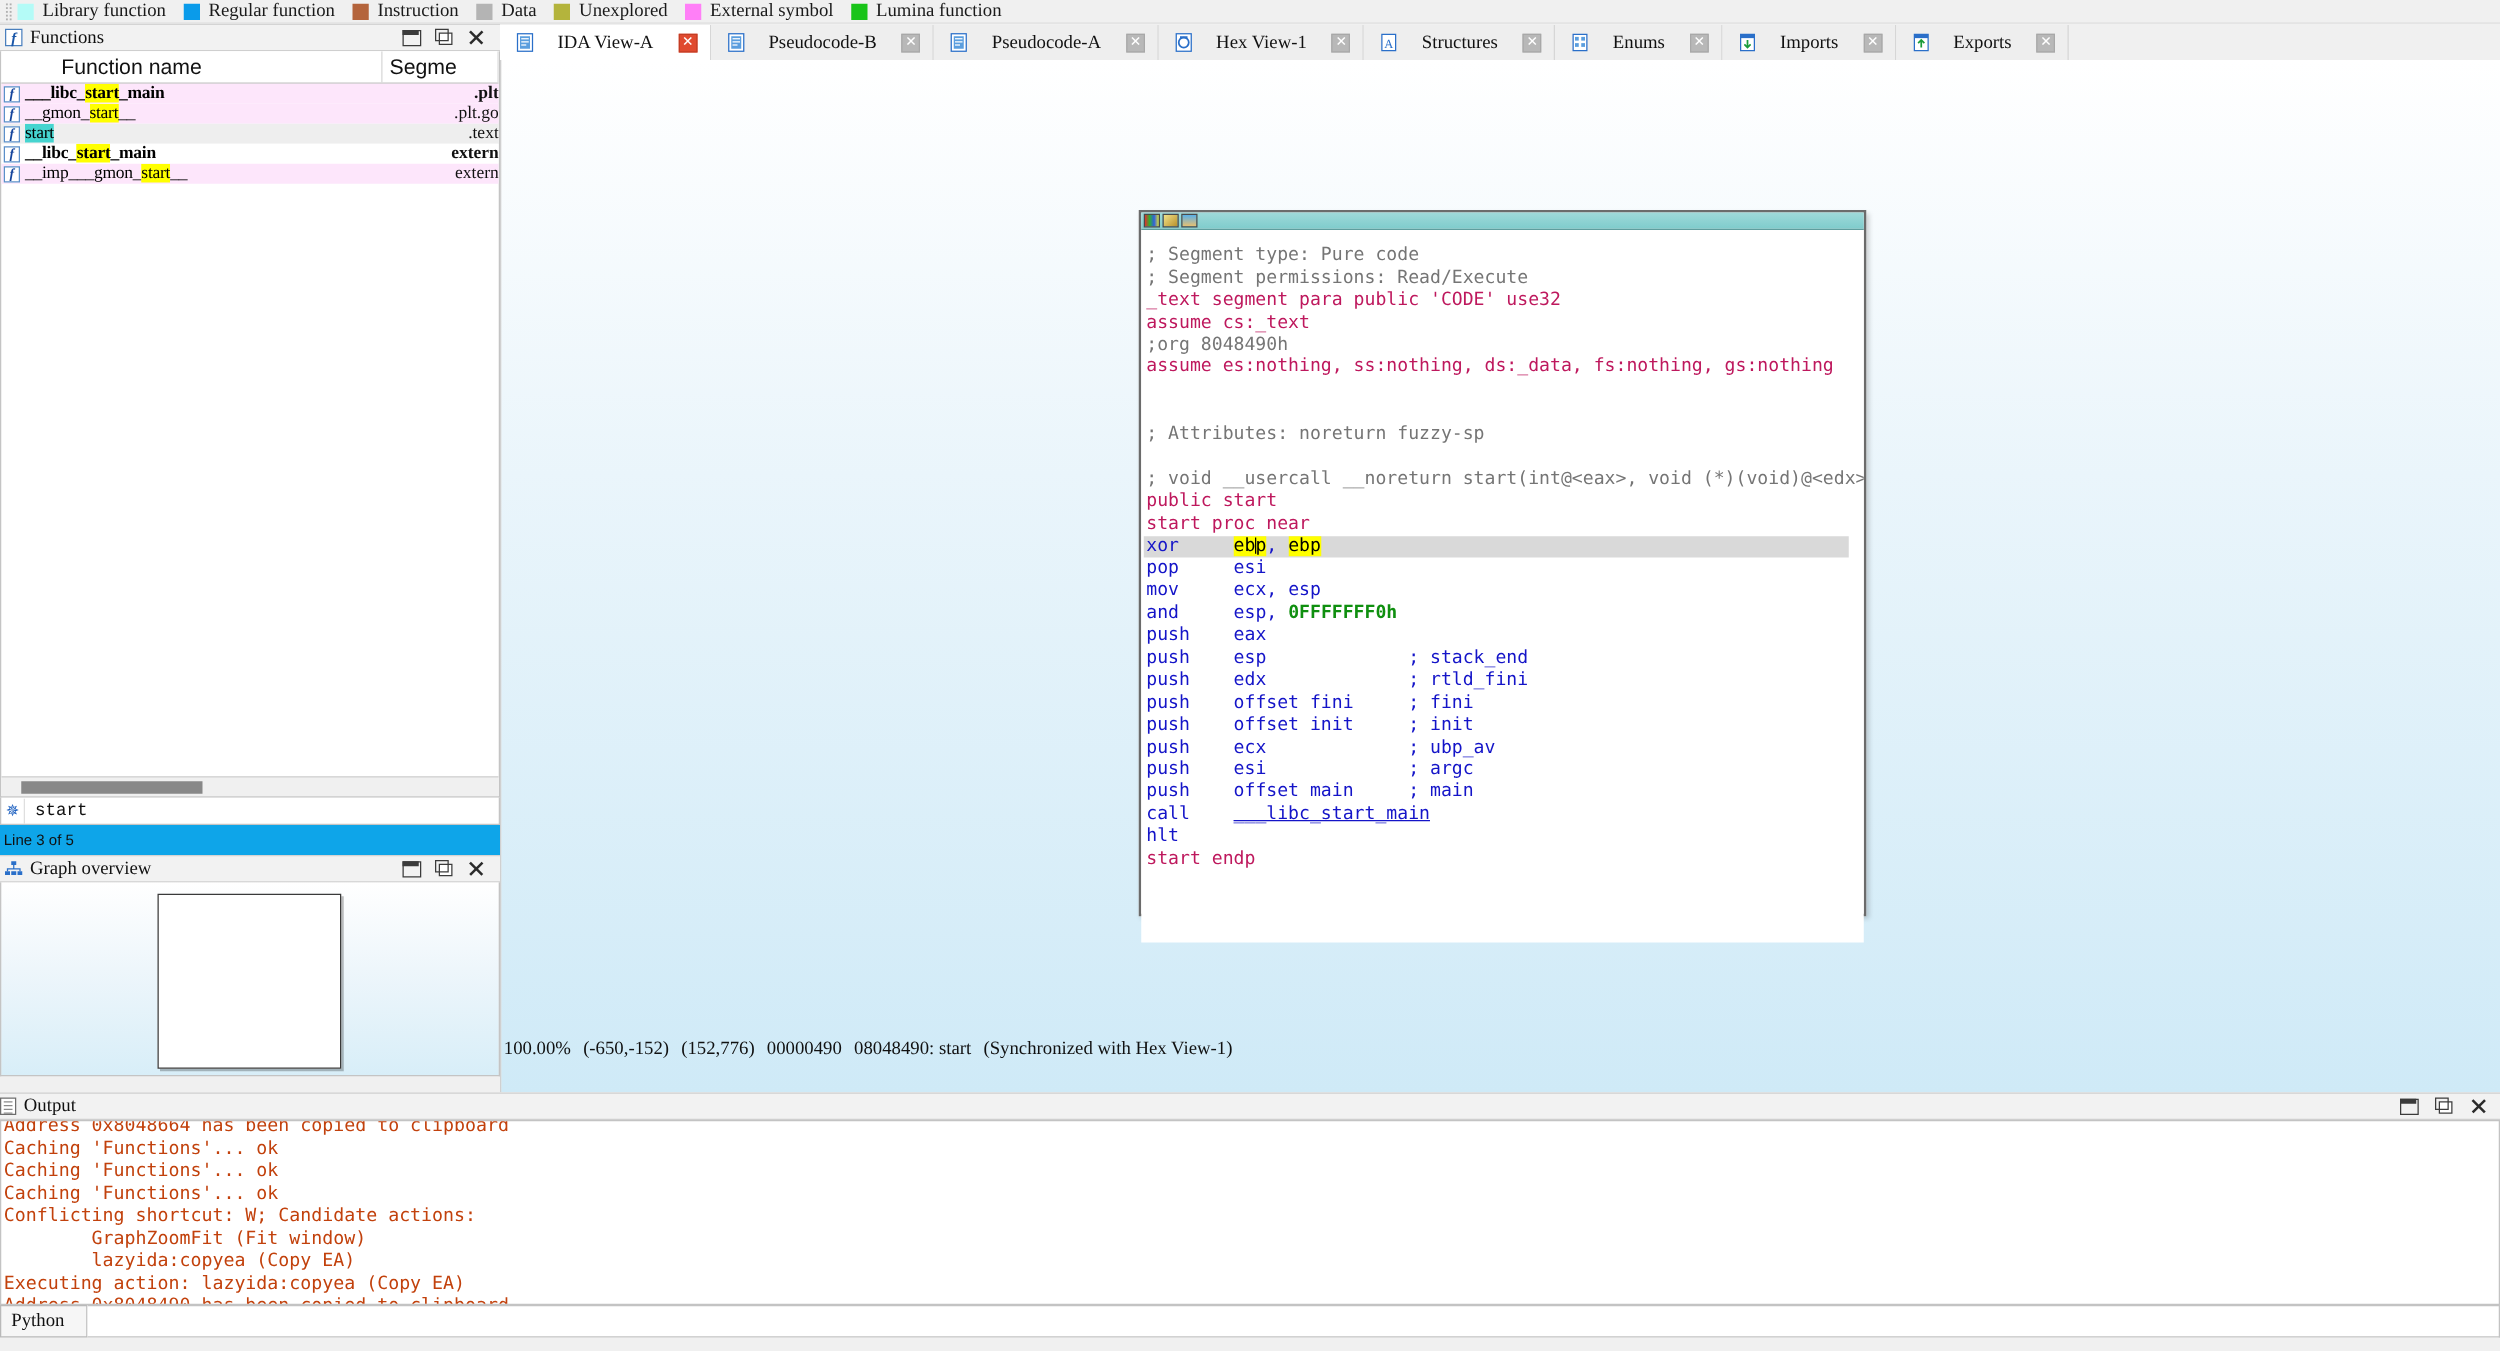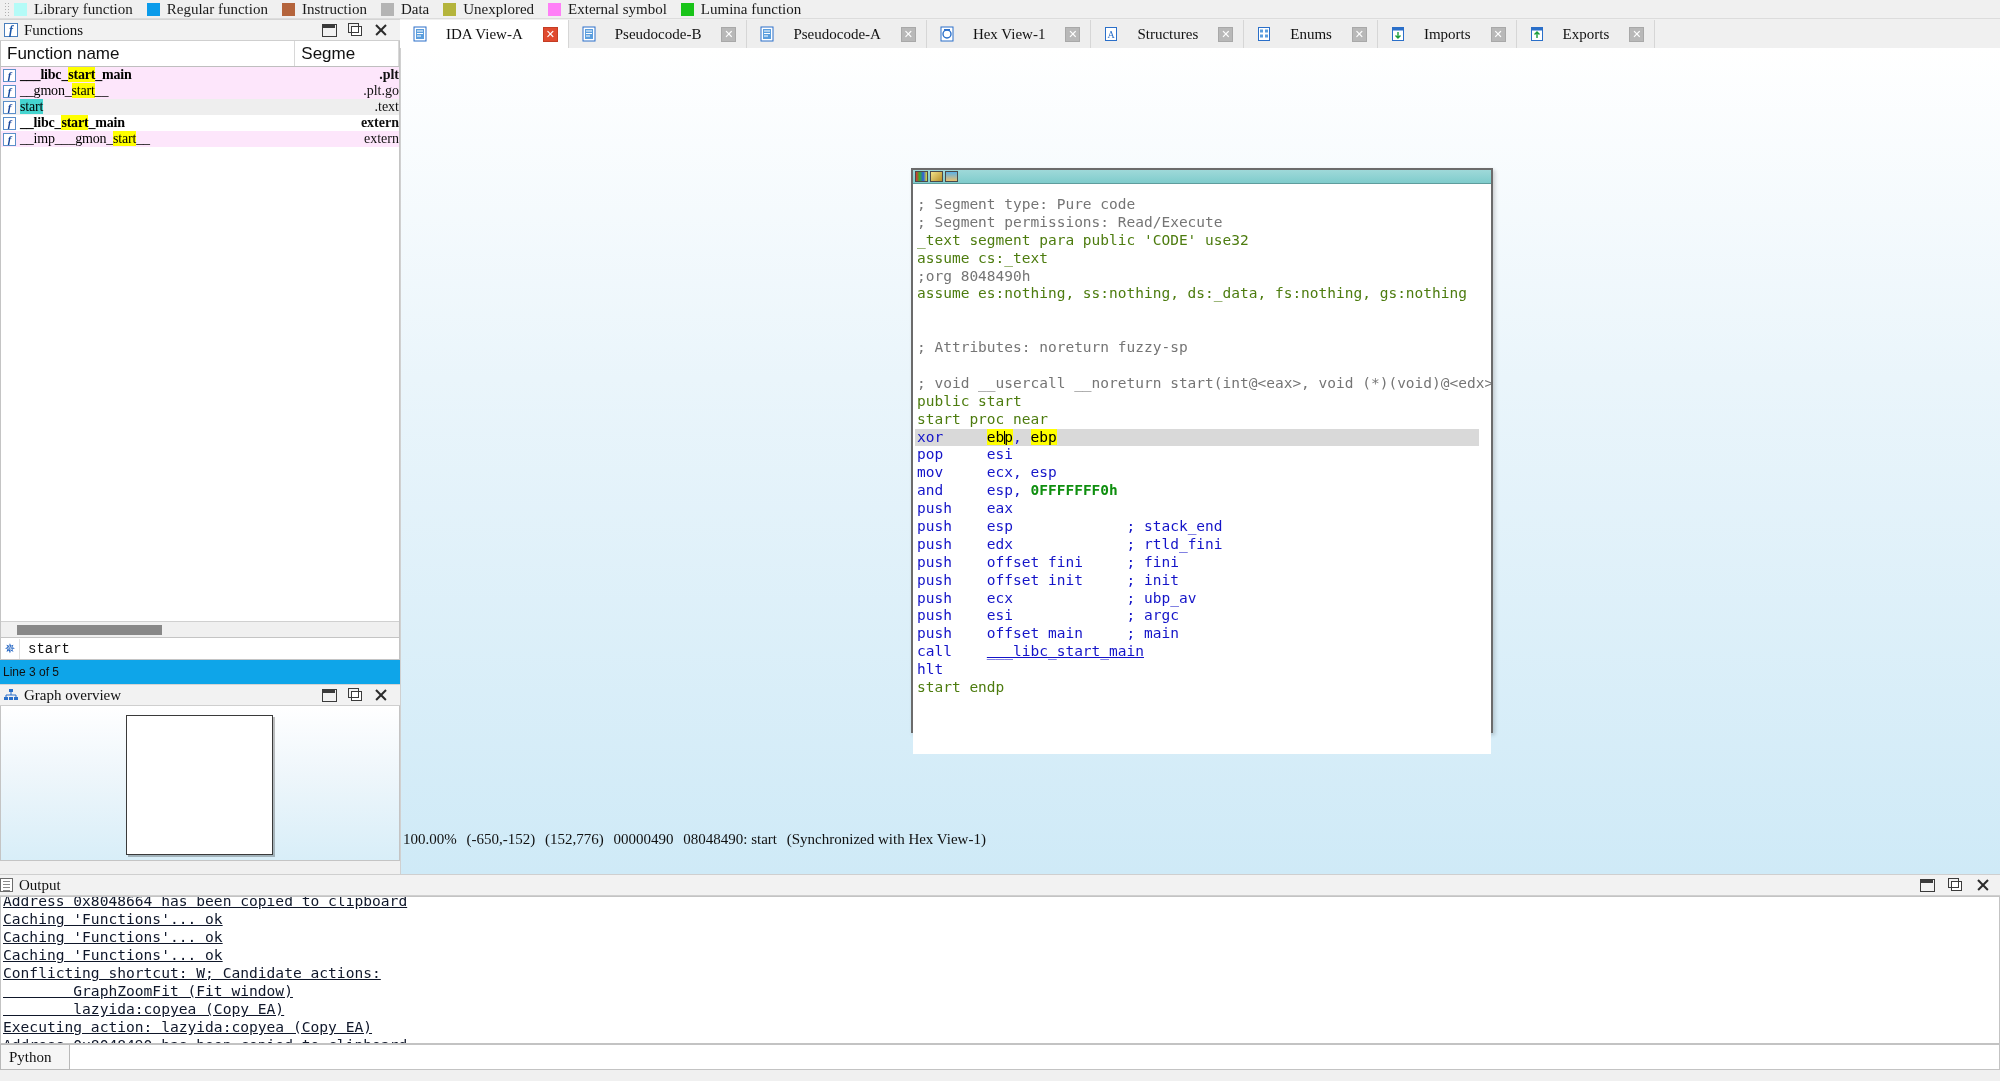--- a/index.html
+++ b/index.html
@@ -88,21 +88,21 @@
   }
   #func-header {
     display: flex; height: 26px; background: #fff;
     border-bottom: 1px solid #bfbfbf;
   }
   #func-header .hcell {
     font-family: "Liberation Sans", sans-serif; font-size: 17px; color: #111;
     padding: 2px 6px; display:flex; align-items:center;
     border-right: 1px solid #d8d8d8;
   }
-  .hcell.c-name { width: 345px; }
+  .hcell.c-name { width: 345px; margin-left: 42px; }
   .hcell.c-seg { width: 120px; }
 
   .func-row {
     display: flex; height: 16px; align-items: center;
     font-family: "Liberation Serif", serif; font-size: 14px;
   }
   .func-row .fcell { display:flex; align-items:center; height:16px; overflow:hidden; white-space:nowrap; }
   .fcell.c-name { width: 345px; padding-left: 2px; }
   .fcell.c-seg  { width: 120px; padding-left: 8px; color:#111;justify-content:flex-end; }
   .row-icon {
@@ -207,21 +207,21 @@
   .mini-icon { width: 13px; height: 11px; border:1px solid #4a4a4a; }
   #disasm-body {
     padding: 12px 12px 0 2px;
     font-family: "DejaVu Sans Mono", monospace;
     font-size: 14.5px; line-height: 17.9px;
     background: #fff; height: 570px; overflow: hidden;
   }
   .dl { white-space: pre; height: 17.9px; padding-left: 2px; }
   .dl.sel { background: #d9d9d9; }
   .c-cmt  { color: #757575; }
-  .c-blue { color: #4d7c0f; }
+  .c-blue { color: #be185d; }
   .c-green{ color: #0f8f0f; font-weight:bold; }
   .mn { color:#1414c8; }
   .hlY { background:#ffff00; }
   .caret { display:inline-block; width:0; border-left:1px solid #000; height:13px; vertical-align:-2px; margin:0 -0.5px; }
 
   #ida-statusline {
     position: absolute; left: 0; bottom: 26px; width: 100%;
     font-family: "Liberation Serif", serif; font-size: 15px; color: #111;
     padding-left: 2px; white-space: nowrap;
   }
@@ -245,21 +245,21 @@
     content:""; position:absolute; left:2px; top:2px; right:2px; height:1px;
     background:#8a8a8a; box-shadow: 0 3px 0 #8a8a8a, 0 6px 0 #8a8a8a, 0 9px 0 #8a8a8a;
   }
   #output-body {
     height: 148px; background: #ffffff;
     border: 1px solid #c3c3c3;
     font-family: "DejaVu Sans Mono", monospace;
     font-size: 14.6px; line-height: 18px;
     padding: 0 0 0 2px; overflow: hidden; position: relative;
   }
-  .ol { white-space: pre; color: #0f172a; text-decoration: underline; }
+  .ol { white-space: pre; color: #c2410c; }
   #cli-bar {
     height: 26px; display: flex; align-items: stretch; background:#f0f0f0;
   }
   #cli-lang {
     width: 70px; border: 1px solid #b9b9b9; background: #f6f6f6;
     font-family: "Liberation Serif", serif; font-size: 15px; color:#111;
     display:flex; align-items:center; padding-left:8px;
   }
   #cli-input {
     flex: 1; border: 1px solid #c3c3c3; border-left:none; background:#fff;

